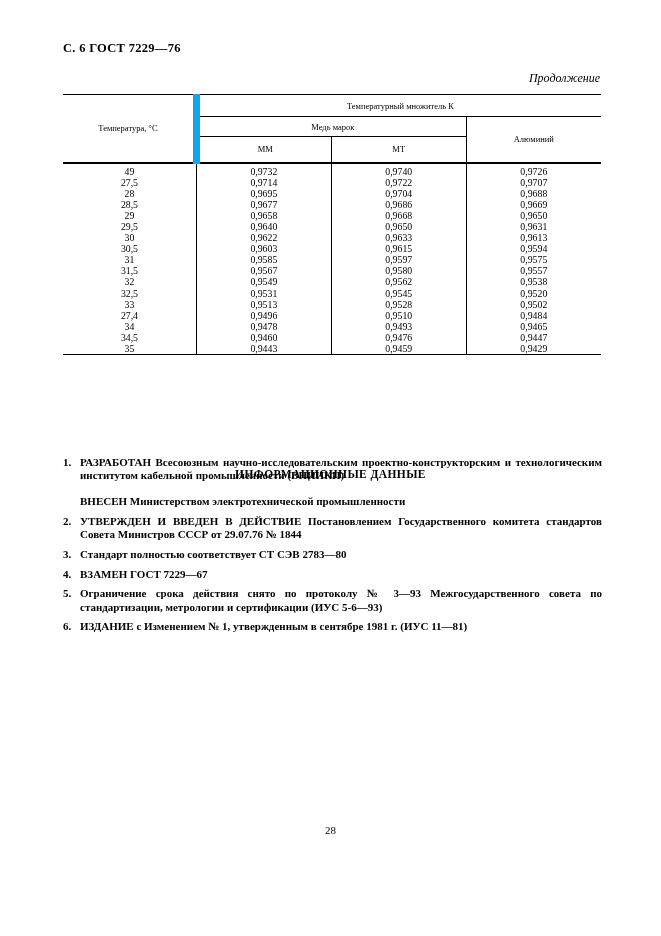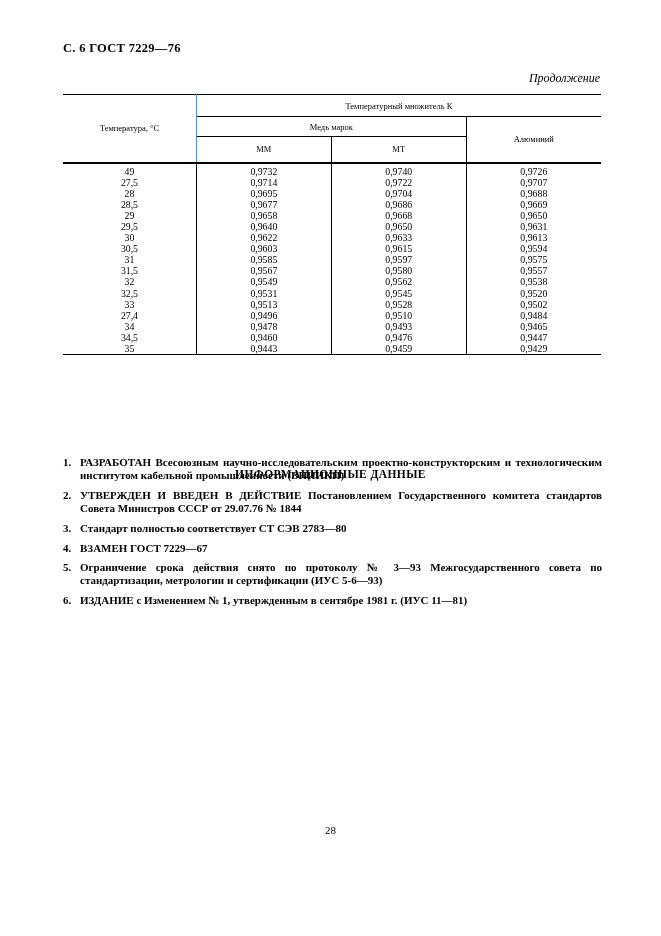--- a/index.html
+++ b/index.html
@@ -20,21 +20,21 @@
     font-style: italic; font-size: 12px;
   }
   .table-wrap { position: absolute; left: 63px; top: 94px; width: 538px; }
   table { border-collapse: collapse; width: 100%; table-layout: fixed; }
   table { border-top: 1px solid #000; border-bottom: 1px solid #000; }
   th, td {
     font-weight: normal; text-align: center; vertical-align: middle;
     padding: 0;
   }
   thead th { font-size: 8.5px; line-height: 10px; }
-  th.c-temp { border-right: 1px solid #0ea5e9; width: 24.8%; margin-top: 28px; }
+  th.c-temp { border-right: 7px solid #0ea5e9; width: 24.8%; margin-top: 28px; }
   th.c-mult { border-bottom: 1px solid #000; height: 22px; text-align: center; }
   th.c-copper { border-right: 1px solid #000; border-bottom: 1px solid #000; height: 20px; }
   th.c-al { width: 25%; }
   th.c-mm, th.c-mt { border-right: 1px solid #000; height: 26px; width: 25%; }
   tbody tr:first-child td { border-top: 2px solid #000; padding-top: 2px; }
   tbody td { font-size: 9.8px; line-height: 11.1px; height: 11px; }
   tbody td:nth-child(1), tbody td:nth-child(2), tbody td:nth-child(3) { border-right: 1px solid #000; }
   .info-title {
     position: absolute; top: 428px; left: 0; width: 661px;
     text-align: center; font-weight: bold; font-size: 11.5px; letter-spacing: 0.4px; margin-top: 40px;
@@ -182,20 +182,21 @@
   </table>
 </div>
 
 <div class="info-title">ИНФОРМАЦИОННЫЕ ДАННЫЕ</div>
 
 <div class="info-list">
     <div class="item">
       <span class="num">1.</span>
       <div class="itext">
         <div>РАЗРАБОТАН Всесоюзным научно-исследовательским проектно-конструкторским и технологическим институтом кабельной промышленности (ВНИИКП)</div>
+        <div class="sub">ВНЕСЕН Министерством электротехнической промышленности</div>
       </div>
     </div>
     <div class="item">
       <span class="num">2.</span>
       <div class="itext">
         <div>УТВЕРЖДЕН И ВВЕДЕН В ДЕЙСТВИЕ Постановлением Государственного комитета стандартов Совета Министров СССР от 29.07.76 № 1844</div>
       </div>
     </div>
     <div class="item">
       <span class="num">3.</span>

